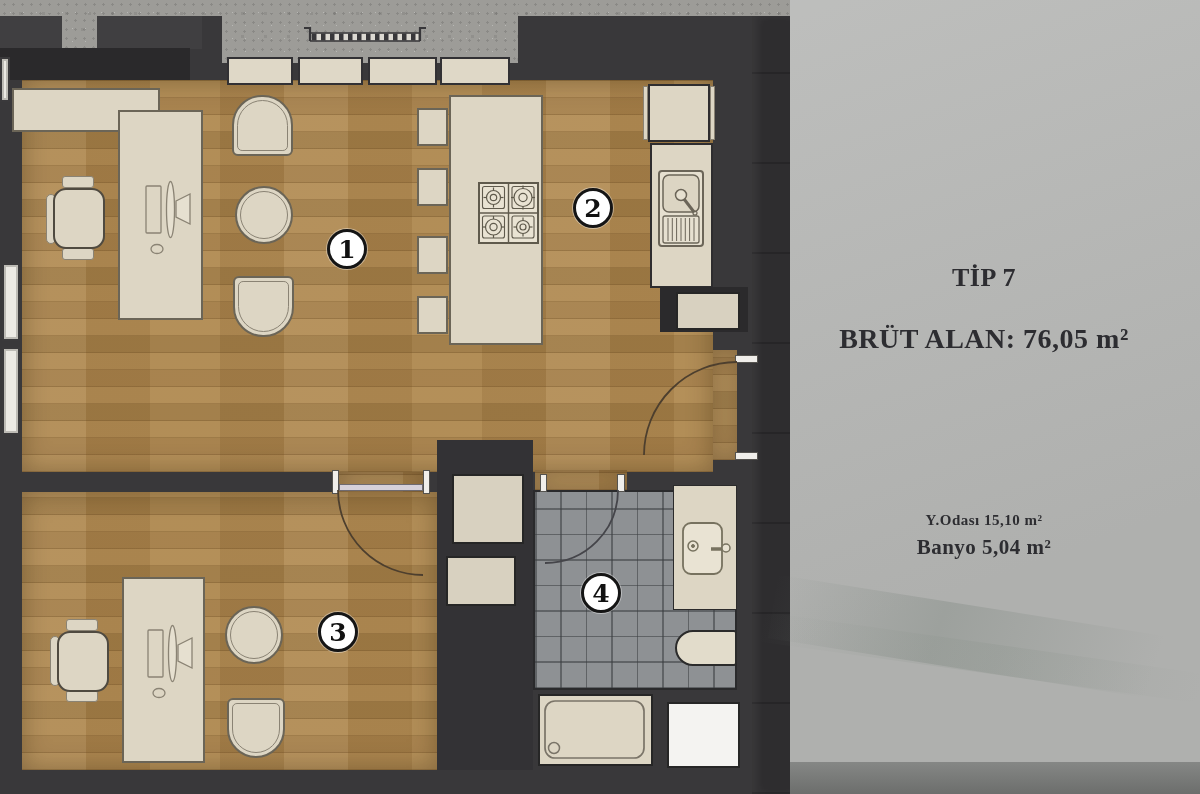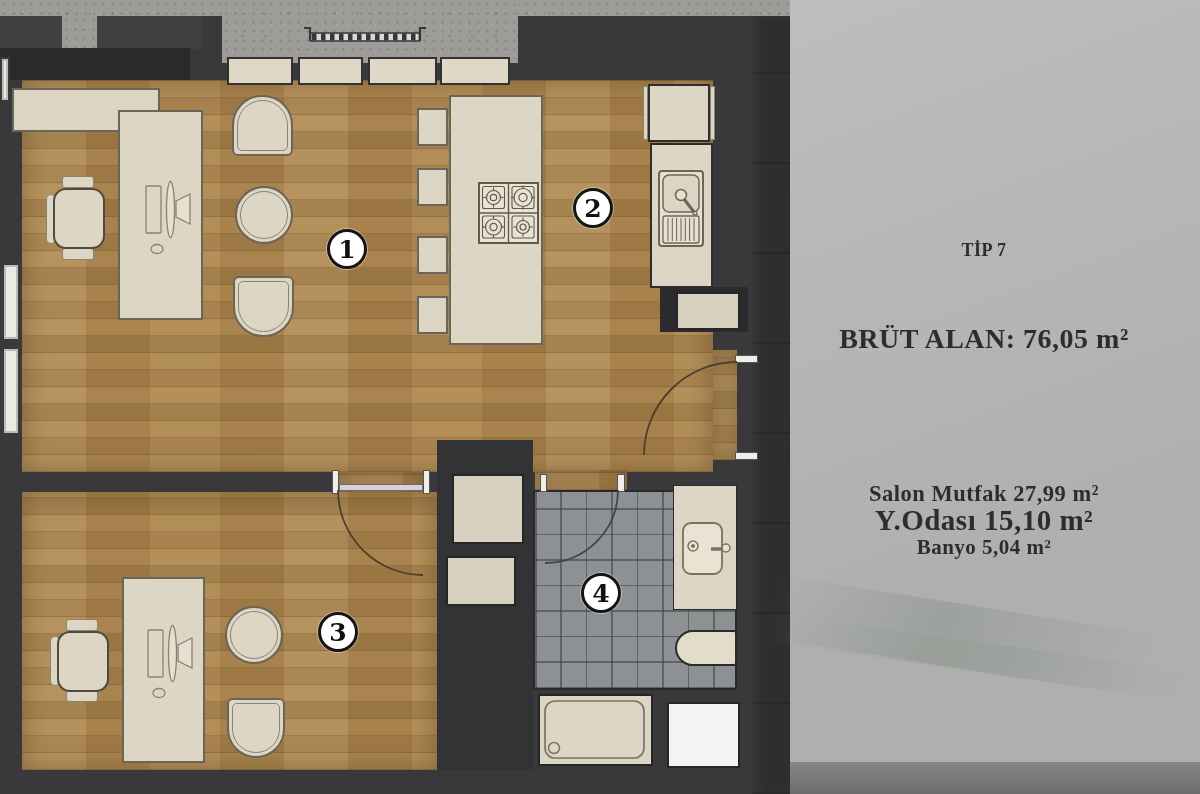--- a/index.html
+++ b/index.html
@@ -251,23 +251,22 @@
         <span>4</span>
       </div>
   </div>
 
   <div class="abs panel">
     <div class="swoosh" style="left:-20px;top:612px;width:480px;height:64px;transform:rotate(9deg);
                 background:linear-gradient(100deg, rgba(120,130,122,0) 0%, rgba(115,126,118,.30) 35%, rgba(120,130,122,0) 80%);"></div>
     <div class="swoosh" style="left:-30px;top:648px;width:520px;height:30px;transform:rotate(8deg);
                 background:linear-gradient(100deg, rgba(140,148,140,0) 0%, rgba(135,144,136,.22) 45%, rgba(140,148,140,0) 85%);"></div>
 
-    <div class="abs panel-text" style="top:240px;font-size:18px;">TİP 7</div>
+    <div class="abs panel-text" style="top:263px;font-size:26px;">TİP 7</div>
 
     <div class="abs panel-text" style="top:322px;font-size:28px;line-height:33px;">BRÜT ALAN: 76,05 m²</div>
 
-    <div class="abs panel-text" style="top:480px;font-size:22.5px;line-height:27px;">Salon Mutfak 27,99 m²</div>
-    <div class="abs panel-text" style="top:507px;font-size:29px;line-height:27px;">Y.Odası 15,10 m²</div>
+    <div class="abs panel-text" style="top:507px;font-size:15px;line-height:27px;">Y.Odası 15,10 m²</div>
     <div class="abs panel-text" style="top:534px;font-size:21px;line-height:27px;">Banyo 5,04 m²</div>
   </div>
 
   <div class="abs footerband"></div>
 </div>
 
 </body></html>

